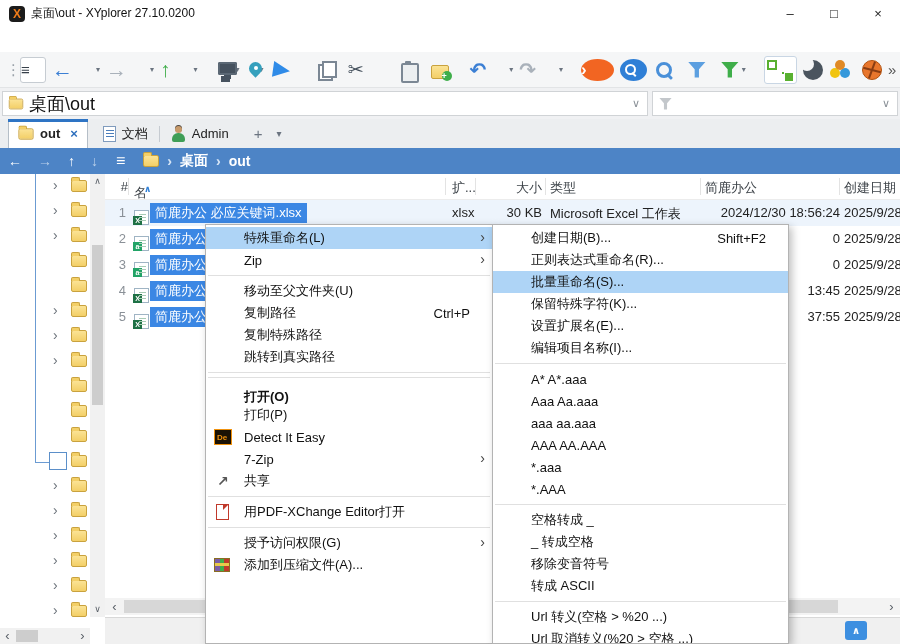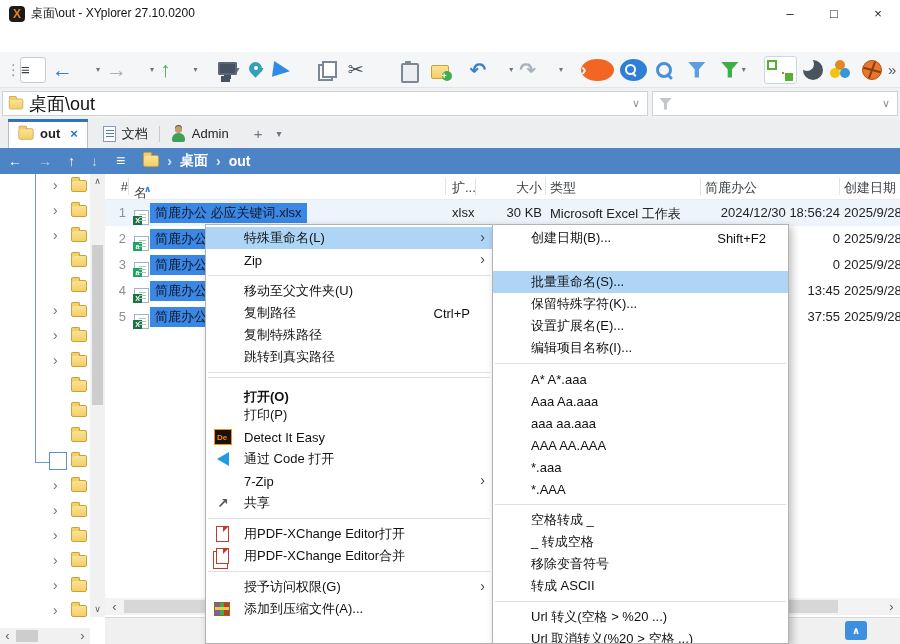--- a/index.html
+++ b/index.html
@@ -128,21 +128,21 @@
   .filelist{position:absolute;left:105px;top:200px;width:795px;}
   .fr{height:26px;position:relative;font-size:13px;color:#222;}
   .fr.first{background:#edf4fc;}
   .fr span{position:absolute;top:5px;white-space:nowrap;}
   .fnum{left:0;width:21px;text-align:right;color:#8a9097;}
   .ficon{left:29px;top:5px!important;}
   .xls{display:inline-block;width:15px;height:15px;position:relative;background:#fff;border:1px solid #9fb4c4;}
   .xls::after{content:"";position:absolute;right:2px;top:3px;width:7px;height:1px;background:#a8ccb6;box-shadow:0 3px 0 #a8ccb6,0 6px 0 #a8ccb6;}
   .xls::before{content:"X";position:absolute;left:-2px;bottom:-1px;width:9px;height:9px;background:#1e7145;color:#fff;font-weight:bold;font-size:7px;line-height:9px;text-align:center;}
   [data-icon="excel-a"] .xls::before{content:"a";background:#21a366;}
-  .fname{left:45px;top:3px!important;background:#3b87e4;color:#0f172a;padding:0 5px;height:20px;line-height:20px;}
+  .fname{left:45px;top:3px!important;background:#3b87e4;color:#ffffff;padding:0 5px;height:20px;line-height:20px;}
   .fr:not(.first) .fname{width:57px;overflow:hidden;}
   .fext{left:347px;} .fsize{left:375px;width:62px;text-align:right;}
   .ftype{left:445px;} .fmod{left:600px;width:135px;text-align:right;} .fcre{left:739px;width:56px;overflow:hidden;}
   
   .statusbar{position:absolute;left:105px;top:617px;width:795px;height:27px;background:#f0f0f0;border-top:1px solid #d8d8d8;font-size:13px;color:#333;}
   .stext{position:absolute;right:105px;top:5px;}
   .sbtn{position:absolute;right:33px;top:3px;width:22px;height:19px;background:#3d8fe0;color:#fff;border-radius:3px;text-align:center;font-size:10px;line-height:19px;font-weight:bold;}
   .sbtn::before{content:"∧";}
   
   .menu{position:absolute;background:#fff;border:1px solid #b3b3b3;box-shadow:3px 3px 8px rgba(0,0,0,.25);padding:2px 0;z-index:30;}
@@ -584,51 +584,39 @@
         <span class="mlabel">打印(P)</span>
         <span class="msc"></span>
 
       </div>
       <div class="mi" data-icon="de">
         <span class="mico ico-slot"></span>
         <span class="mlabel">Detect It Easy</span>
         <span class="msc"></span>
 
       </div>
-      <div class="mi" data-icon="vscode">
-        <span class="mico ico-slot"></span>
-        <span class="mlabel">通过 Code 打开</span>
-        <span class="msc"></span>
-
-      </div>
       <div class="mi arrow">
         <span class="mico ico-slot"></span>
         <span class="mlabel">7-Zip</span>
         <span class="msc"></span>
         <span class="marrow"></span>
       </div>
       <div class="mi" data-icon="share">
         <span class="mico ico-slot"></span>
         <span class="mlabel">共享</span>
         <span class="msc"></span>
 
       </div>
       <div class="msep"></div>
       <div class="mi" data-icon="pdf">
         <span class="mico ico-slot"></span>
         <span class="mlabel">用PDF-XChange Editor打开</span>
         <span class="msc"></span>
 
       </div>
-      <div class="mi" data-icon="pdf2">
-        <span class="mico ico-slot"></span>
-        <span class="mlabel">用PDF-XChange Editor合并</span>
-        <span class="msc"></span>
-
-      </div>
       <div class="msep"></div>
       <div class="mi arrow">
         <span class="mico ico-slot"></span>
         <span class="mlabel">授予访问权限(G)</span>
         <span class="msc"></span>
         <span class="marrow"></span>
       </div>
       <div class="mi" data-icon="rar">
         <span class="mico ico-slot"></span>
         <span class="mlabel">添加到压缩文件(A)...</span>
@@ -640,20 +628,21 @@
   <div class="menu cmenu2">
 
   <div class="mi">
         <span class="mico ico-slot"></span>
         <span class="mlabel">创建日期(B)...</span>
         <span class="msc">Shift+F2</span>
 
       </div>
       <div class="mi">
         <span class="mico ico-slot"></span>
+        <span class="mlabel">正则表达式重命名(R)...</span>
         <span class="msc"></span>
 
       </div>
       <div class="mi highlight">
         <span class="mico ico-slot"></span>
         <span class="mlabel">批量重命名(S)...</span>
         <span class="msc"></span>
 
       </div>
       <div class="mi">

